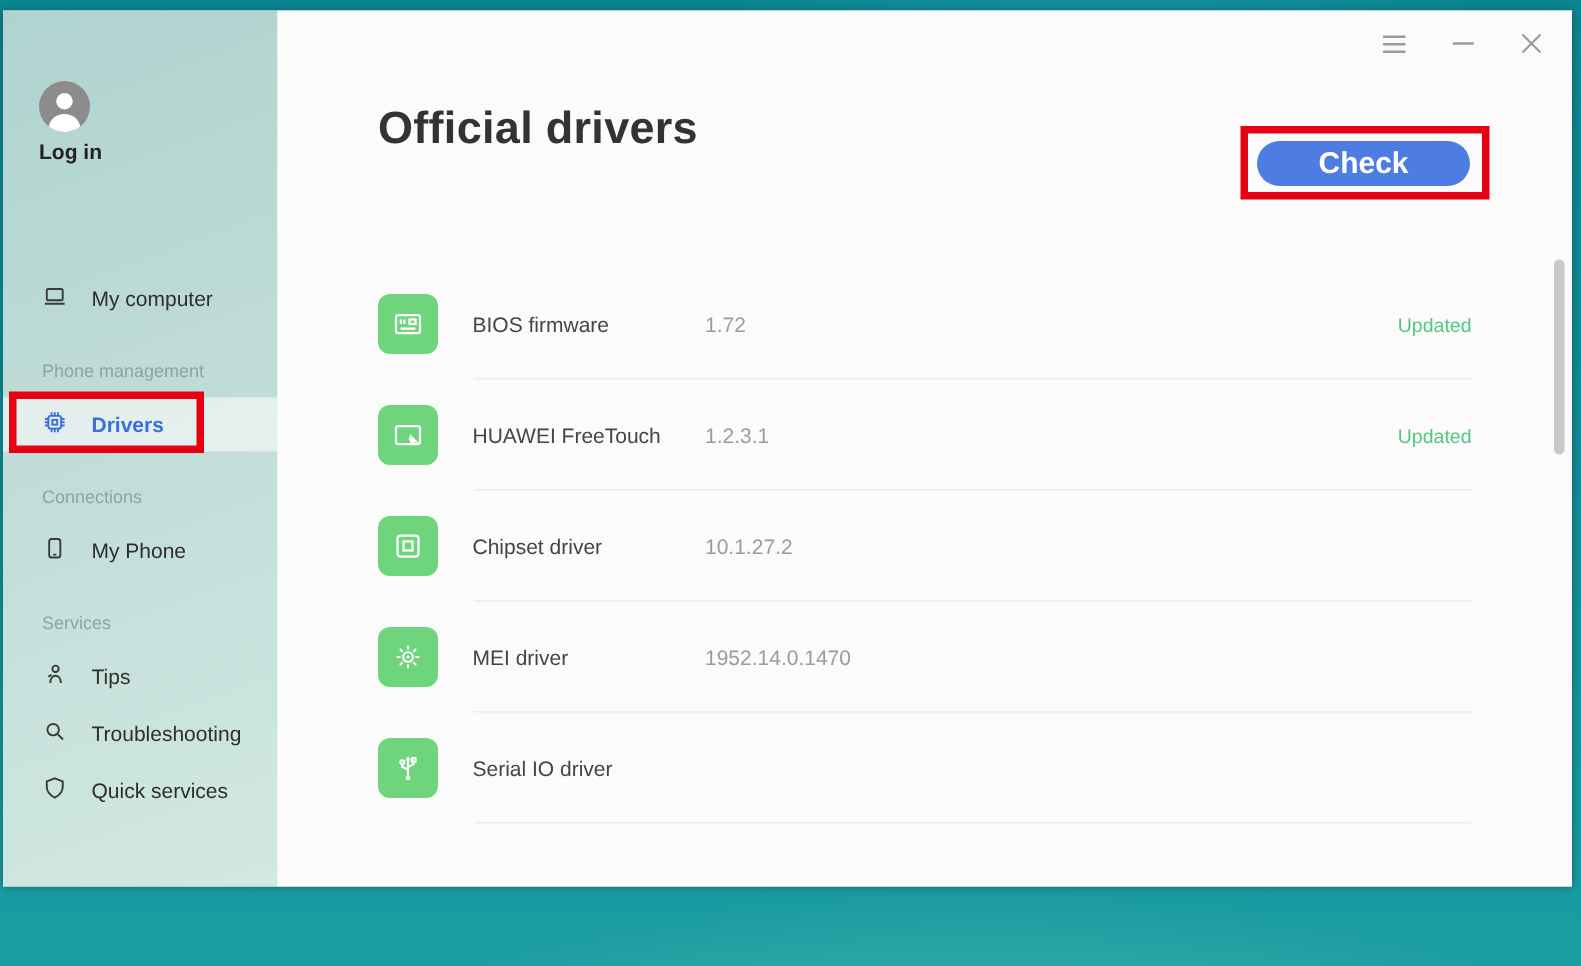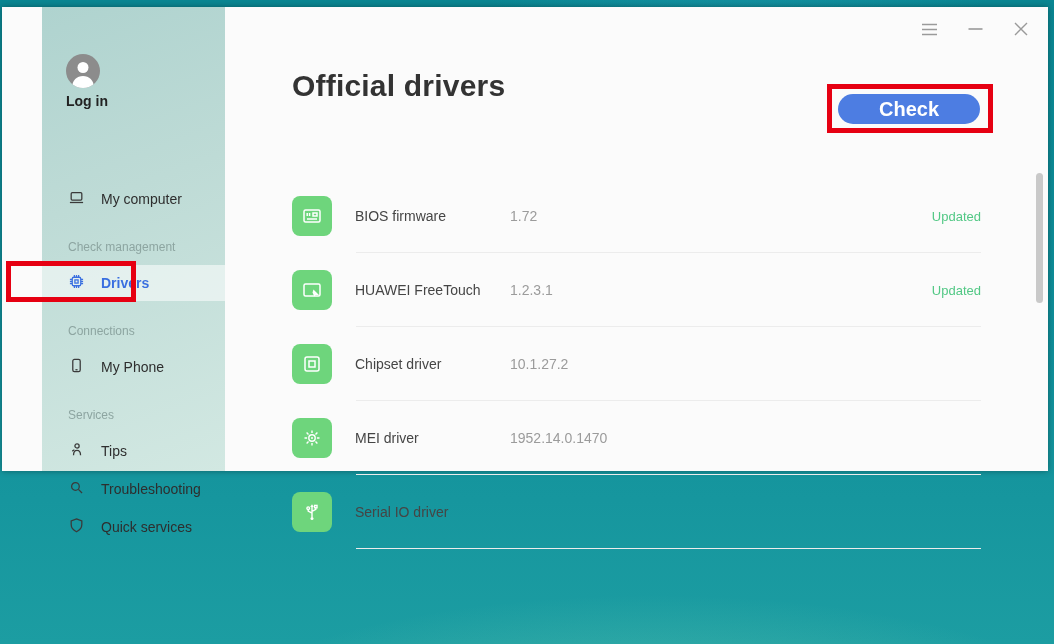--- a/index.html
+++ b/index.html
@@ -9,22 +9,22 @@
   .wallpaper {
     position:absolute; inset:0; width:1054px; height:644px;
     background:
       radial-gradient(ellipse 900px 300px at 62% 118%, rgba(120,214,180,.55) 0%, rgba(120,214,180,0) 55%),
       radial-gradient(ellipse 500px 200px at 70% -10%, rgba(60,190,220,.35) 0%, rgba(60,190,220,0) 60%),
       linear-gradient(180deg,#0a8692 0%, #108f9a 55%, #1c9da2 100%);
   }
 
   
   .app-window {
-    position:absolute; left:2px; top:7px; width:1046px; height:464px;
-    display:flex; background:#fbfbfb; box-shadow:0 0 6px rgba(0,0,0,.35);padding-left:40px;
+    position:absolute; left:2px; top:7px; width:1046px; height:584px;
+    display:flex; background:#fbfbfb; box-shadow:0 0 6px rgba(0,0,0,.35);
   }
 
   
   .sidebar {
     position:relative; width:183px; flex:none;
     background:linear-gradient(160deg,#afd3cf 0%, #bedbd6 40%, #d2e8e2 100%);
   }
   .avatar { position:absolute; left:24px; top:47px; width:34px; height:34px; border-radius:50%;
     background:#8c8c8c; overflow:hidden; cursor:pointer; }
   .login-label { position:absolute; left:24px; top:86px; font-size:14px; font-weight:bold; color:#222; cursor:pointer; }
@@ -87,21 +87,21 @@
     <div class="login-label">Log in</div>
 
     <div class="nav-item" style="top:180px">
       <span><svg width="17" height="17" viewBox="0 0 16 16" fill="none" stroke="#3a3a3a" stroke-width="1.2">
         <rect x="3" y="3.5" width="10" height="7" rx="1"></rect>
             <path d="M1.8 12.7h12.4"></path>
           </svg></span>
       <span>My computer</span>
     </div>
 
-    <div class="section-label" style="top:233px">Check management</div>
+    <div class="section-label" style="top:233px">Phone management</div>
 
     <div class="selected-band"></div>
     <div class="nav-item nav-selected" style="top:264px">
       <span><svg width="17" height="17" viewBox="0 0 16 16" fill="none" stroke="#3a6fe0" stroke-width="1.2">
         <rect x="4" y="4" width="8" height="8" rx="1.5"></rect>
             <rect x="6.5" y="6.5" width="3" height="3"></rect>
         <path d="M6 1.8v2M8 1.8v2M10 1.8v2M6 12.2v2M8 12.2v2M10 12.2v2M1.8 6h2M1.8 8h2M1.8 10h2M12.2 6h2M12.2 8h2M12.2 10h2"></path>
           </svg></span>
       <span>Drivers</span>
     </div>

